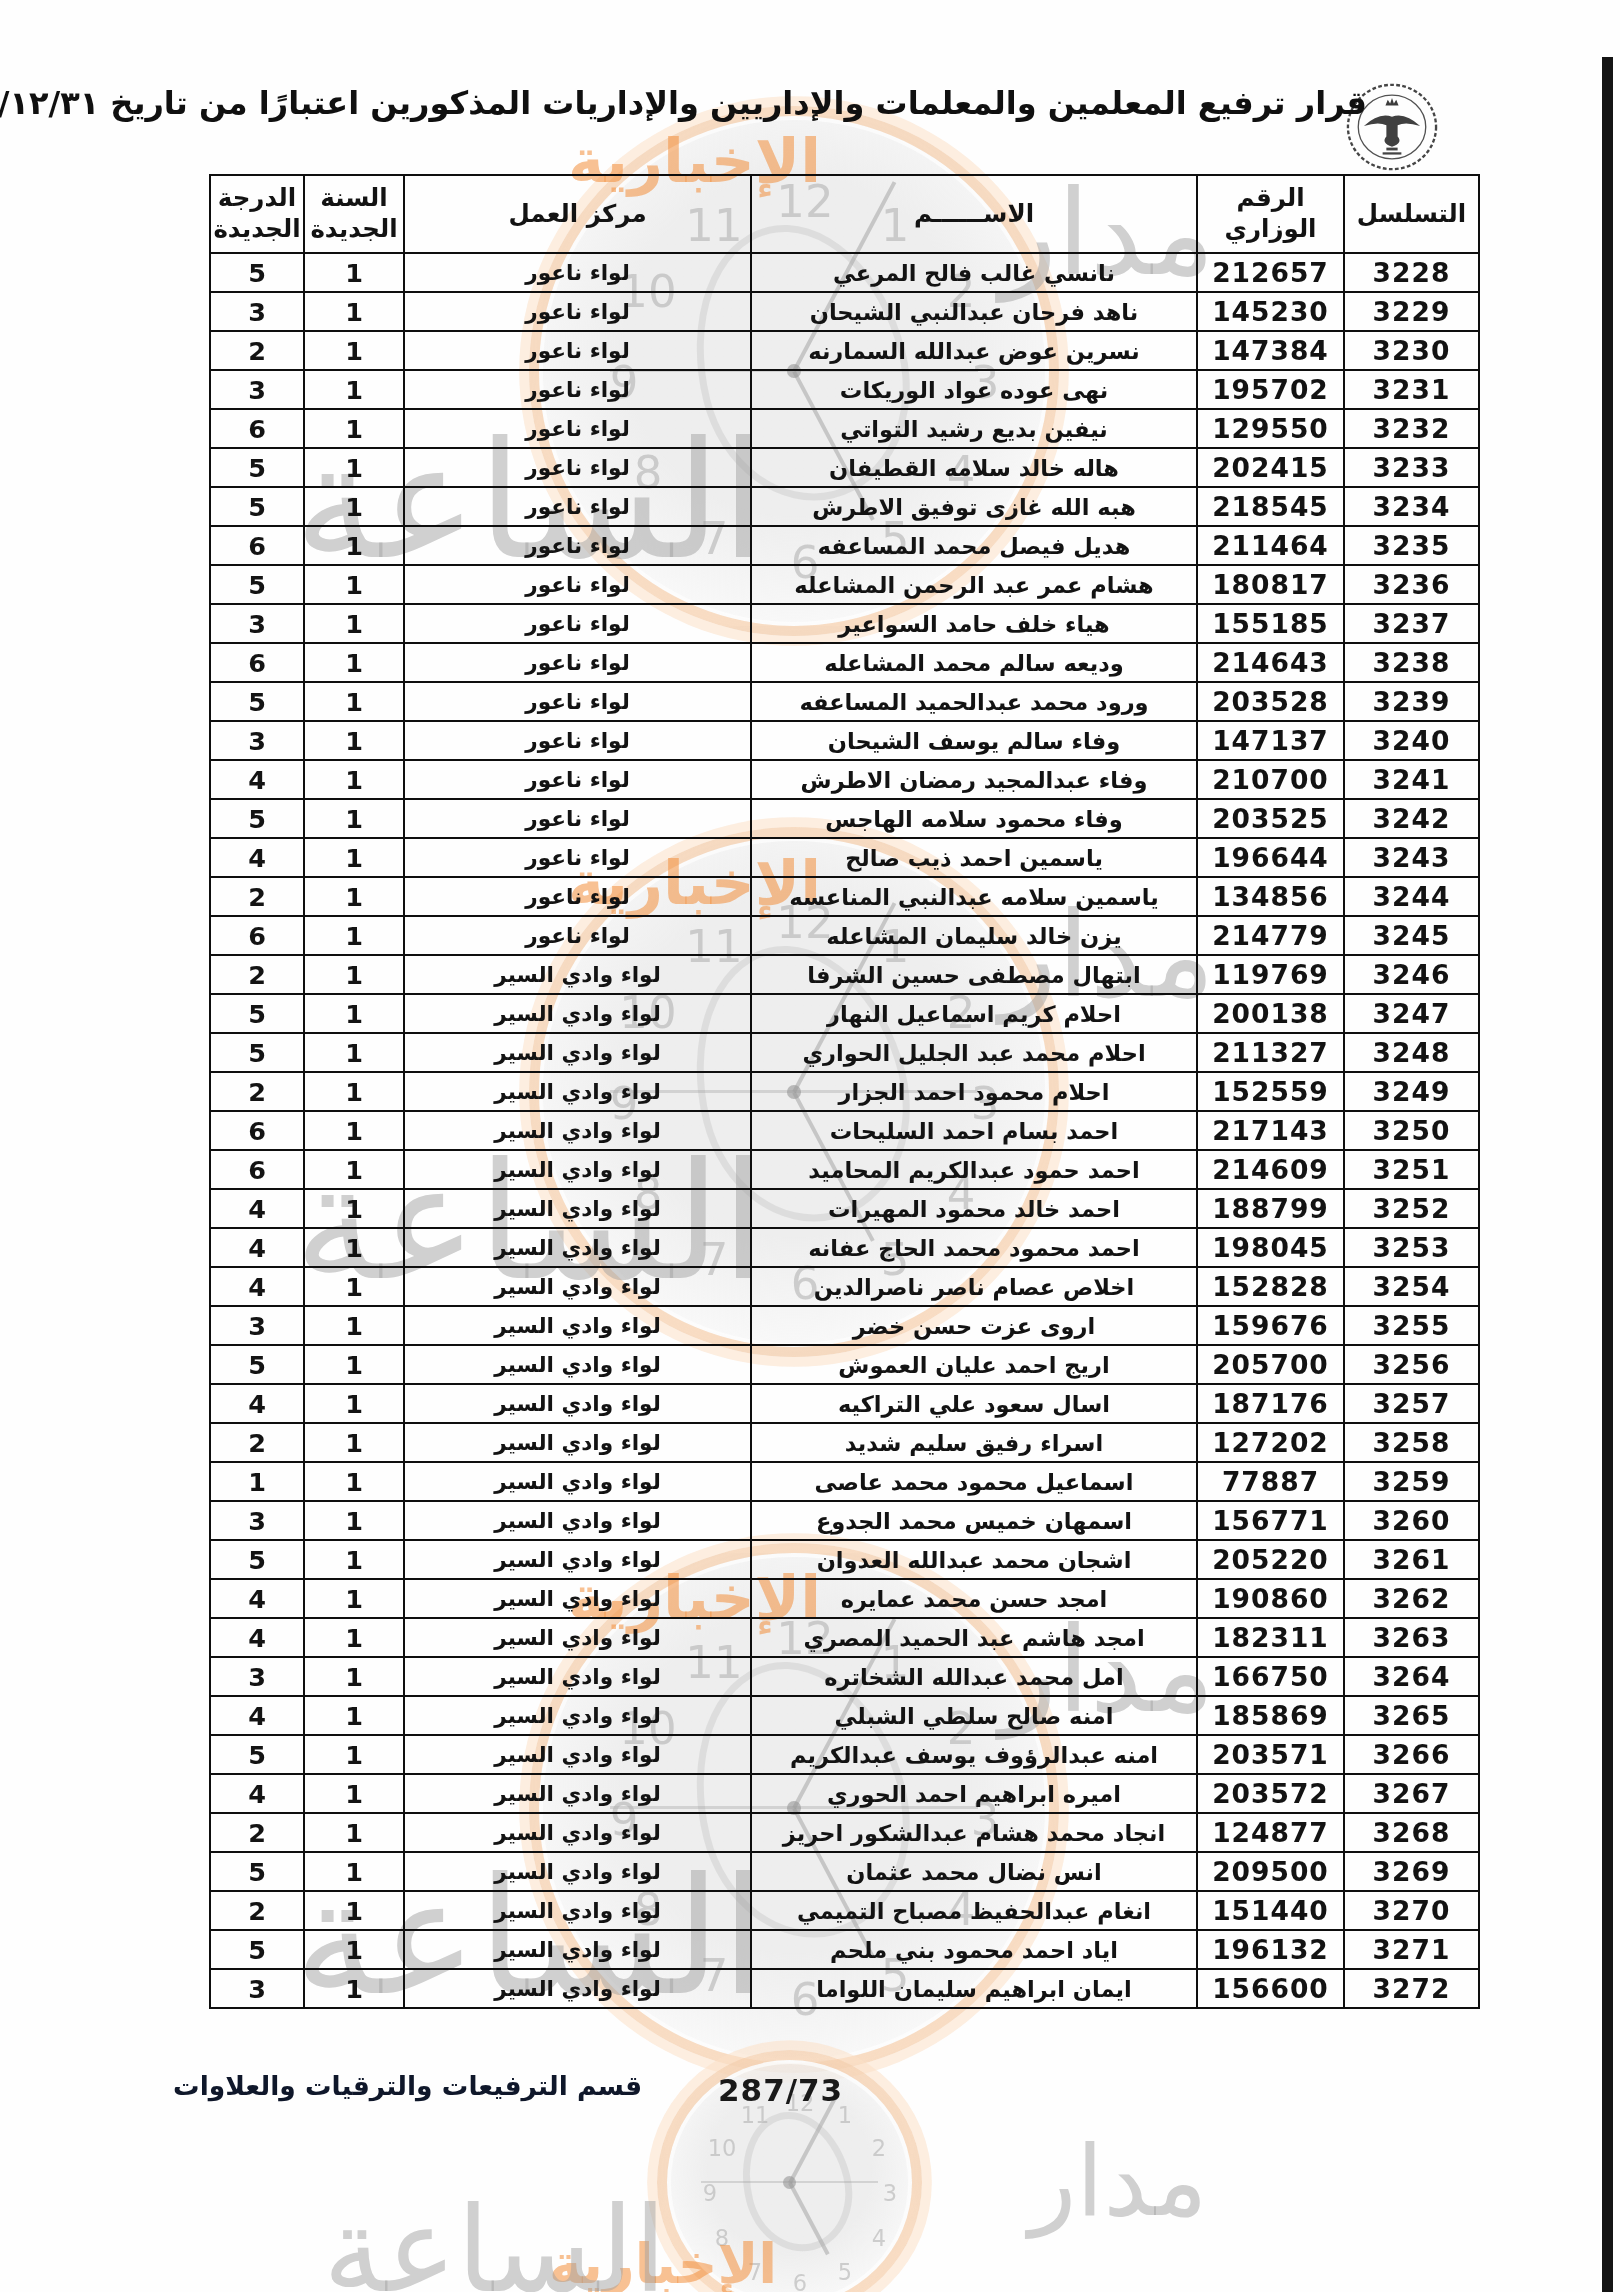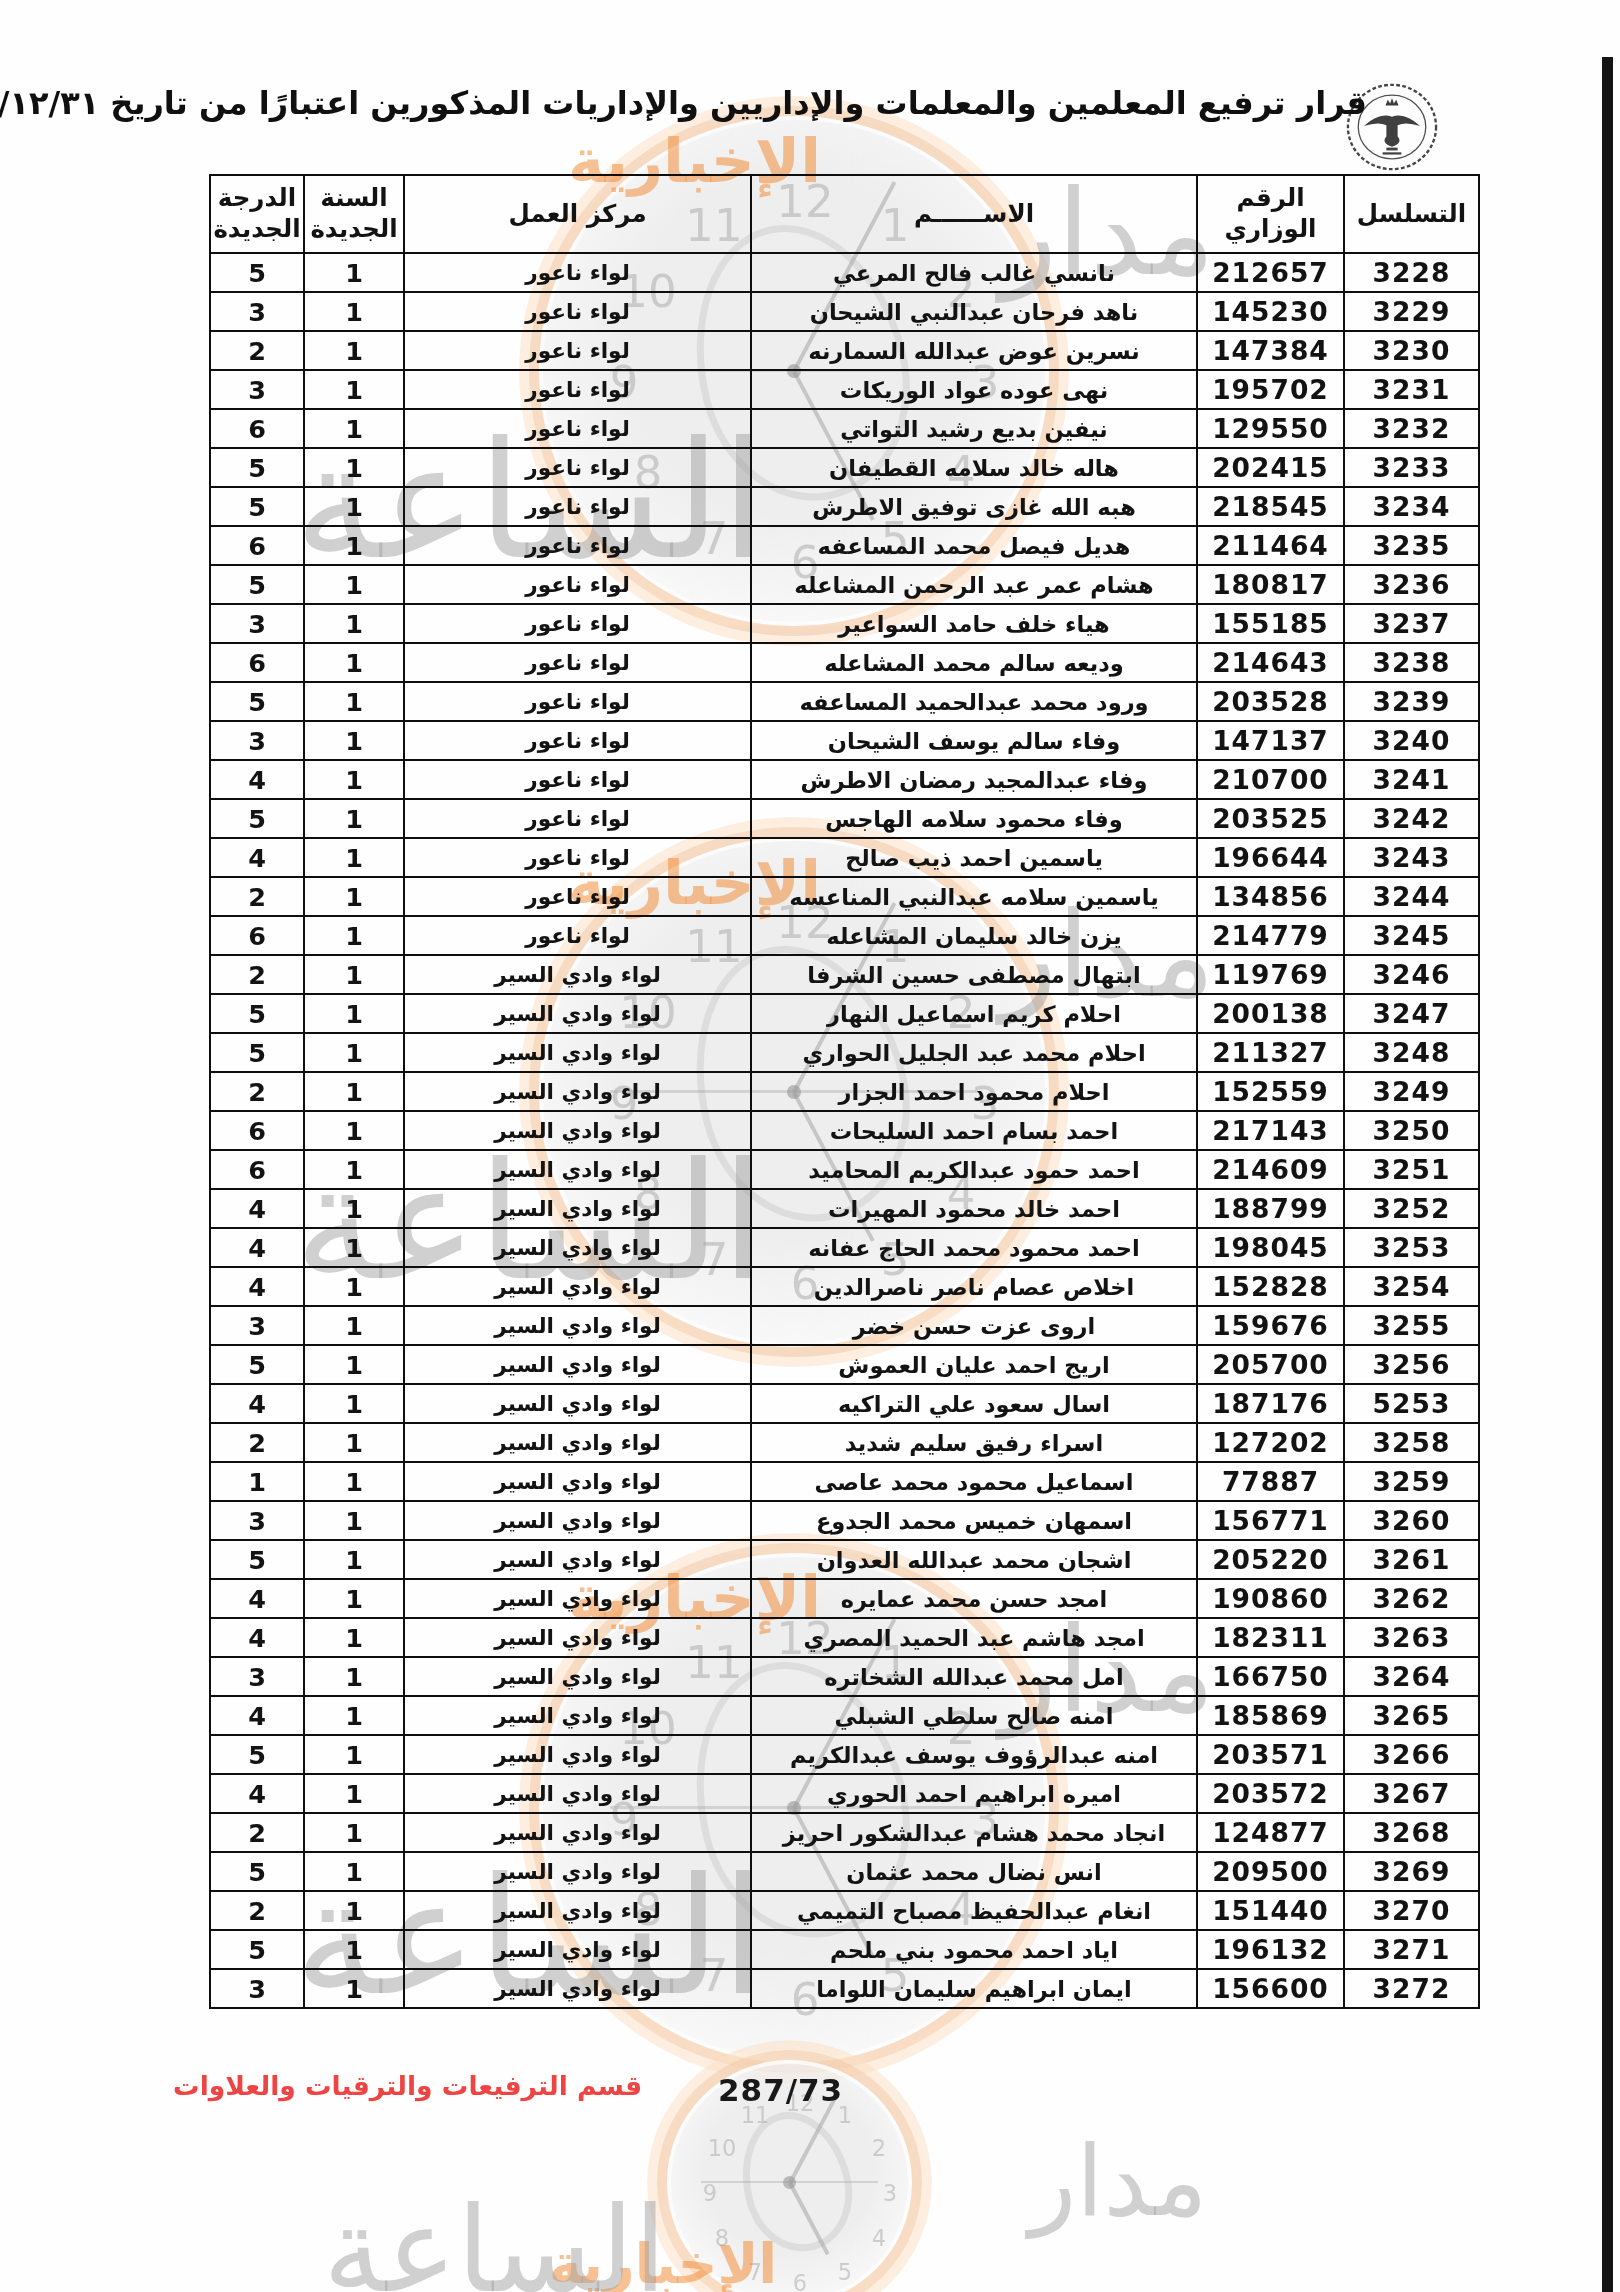--- a/index.html
+++ b/index.html
@@ -43,21 +43,21 @@
   }
   table.roster thead tr{height:78px;}
   table.roster tbody tr{height:39px;}
   th{font-size:24.5px;font-weight:700;white-space:pre-line;line-height:1.25;}
   td.c-serial,td.c-min{font-size:26.5px;font-weight:700;letter-spacing:1px;direction:ltr;}
   td.c-name{font-size:22.5px;font-weight:700;}
   td.c-center{font-size:21.6px;font-weight:700;}
   td.c-year,td.c-grade{font-size:25.5px;font-weight:700;}
   .footer-dept{
     position:absolute;top:2070px;left:173px;z-index:3;
-    font-size:26.5px;font-weight:700;color:#ef4444;direction:rtl;
+    font-size:26.5px;font-weight:700;color:#0f172a;direction:rtl;
   }
   .footer-page{
     position:absolute;top:2072px;left:718px;z-index:3;
     font-size:31px;font-weight:700;color:#191919;direction:ltr;letter-spacing:1px;
   }
 </style>
 </head>
 <body>
 
 <div class="page">
@@ -420,21 +420,21 @@
     </tr>
         <tr>
       <td class="c-serial">3256</td>
       <td class="c-min">205700</td>
       <td class="c-name">اريج احمد عليان العموش</td>
       <td class="c-center">لواء وادي السير</td>
       <td class="c-year">1</td>
       <td class="c-grade">5</td>
     </tr>
         <tr>
-      <td class="c-serial">5253</td>
+      <td class="c-serial">3257</td>
       <td class="c-min">187176</td>
       <td class="c-name">اسال سعود علي التراكيه</td>
       <td class="c-center">لواء وادي السير</td>
       <td class="c-year">1</td>
       <td class="c-grade">4</td>
     </tr>
         <tr>
       <td class="c-serial">3258</td>
       <td class="c-min">127202</td>
       <td class="c-name">اسراء رفيق سليم شديد</td>

